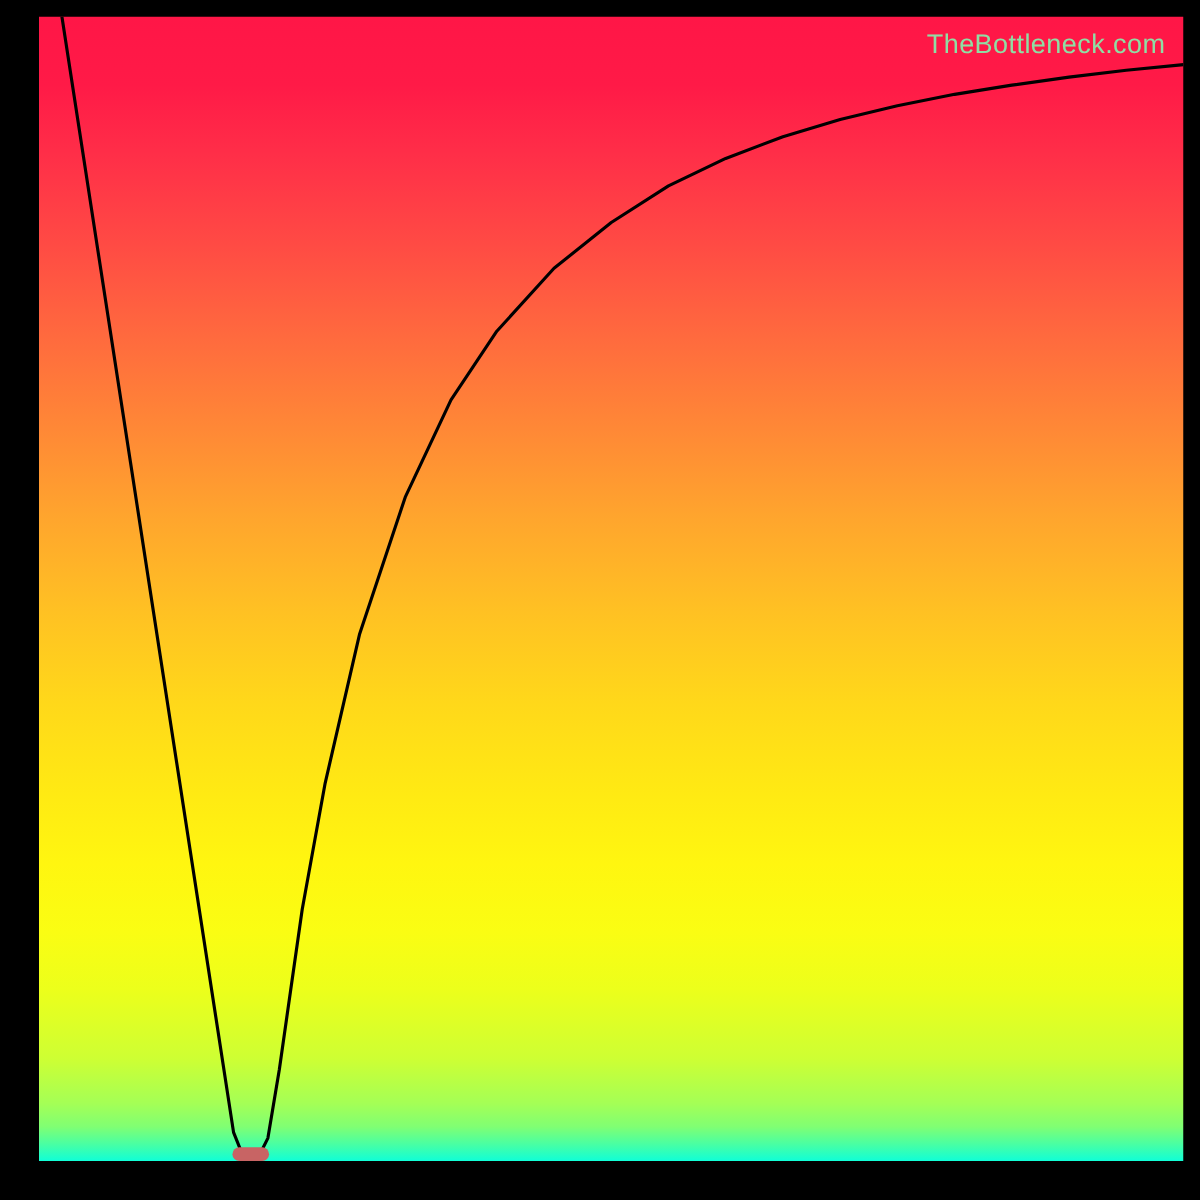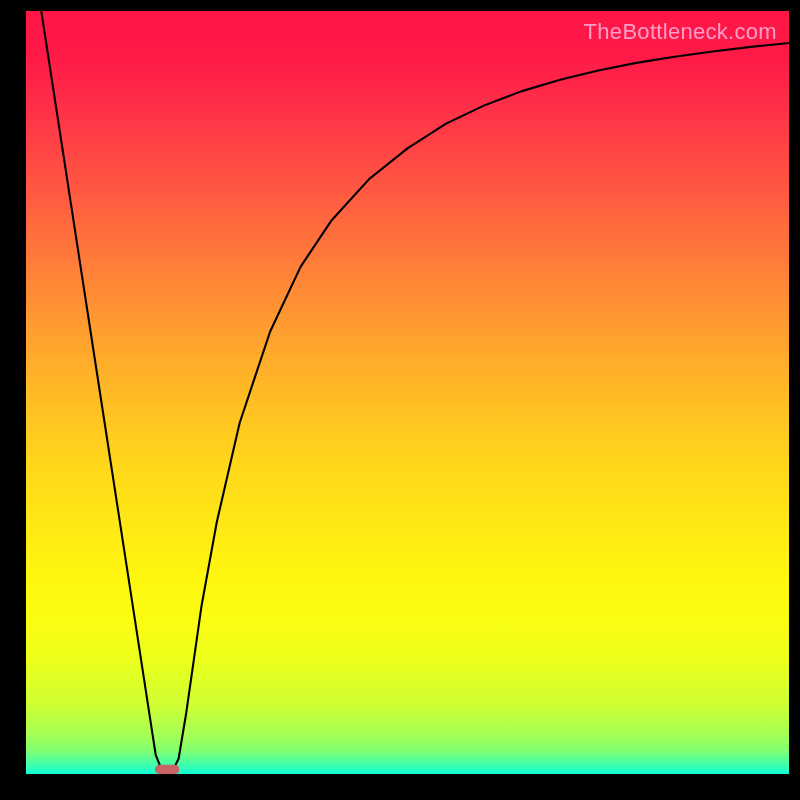--- a/index.html
+++ b/index.html
@@ -46,22 +46,22 @@
       #a4ff56 95%,
       #80ff73 97%,
       #4affa2 98.5%,
       #10fed7 100%
     );
   }
   .watermark {
     position: absolute;
     top: 8px;
     right: 12px;
-    color: #f9a8d4;
-    font-size: 22px;
+    color: #86efac;
+    font-size: 18px;
     font-weight: 500;
     letter-spacing: 0.3px;
     opacity: 0.92;
   }
   svg.curve {
     position: absolute;
     inset: 0;
   }
   .curve path {
     fill: none;

